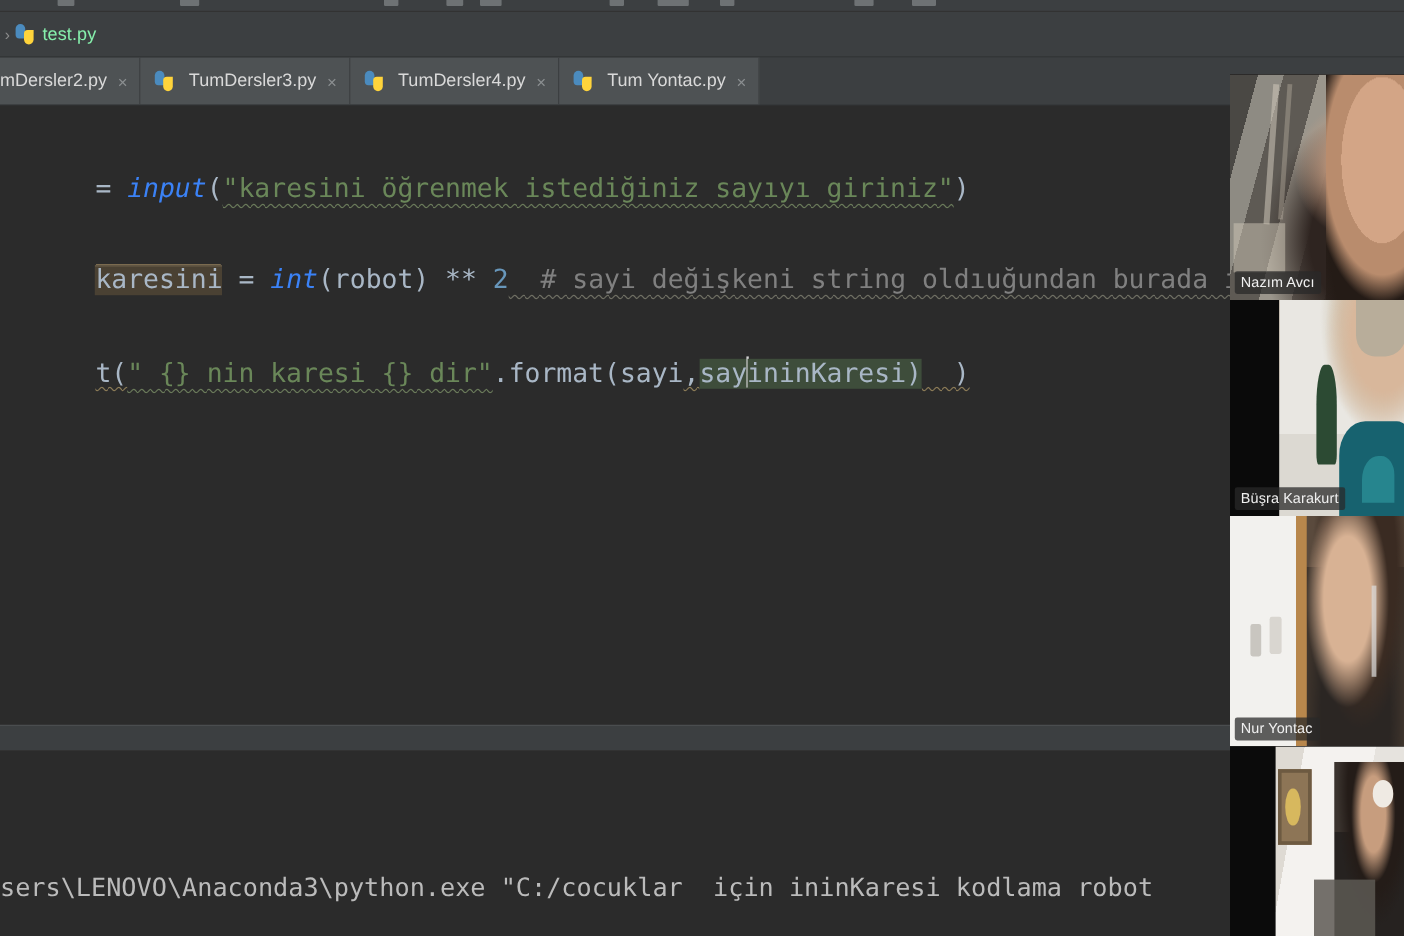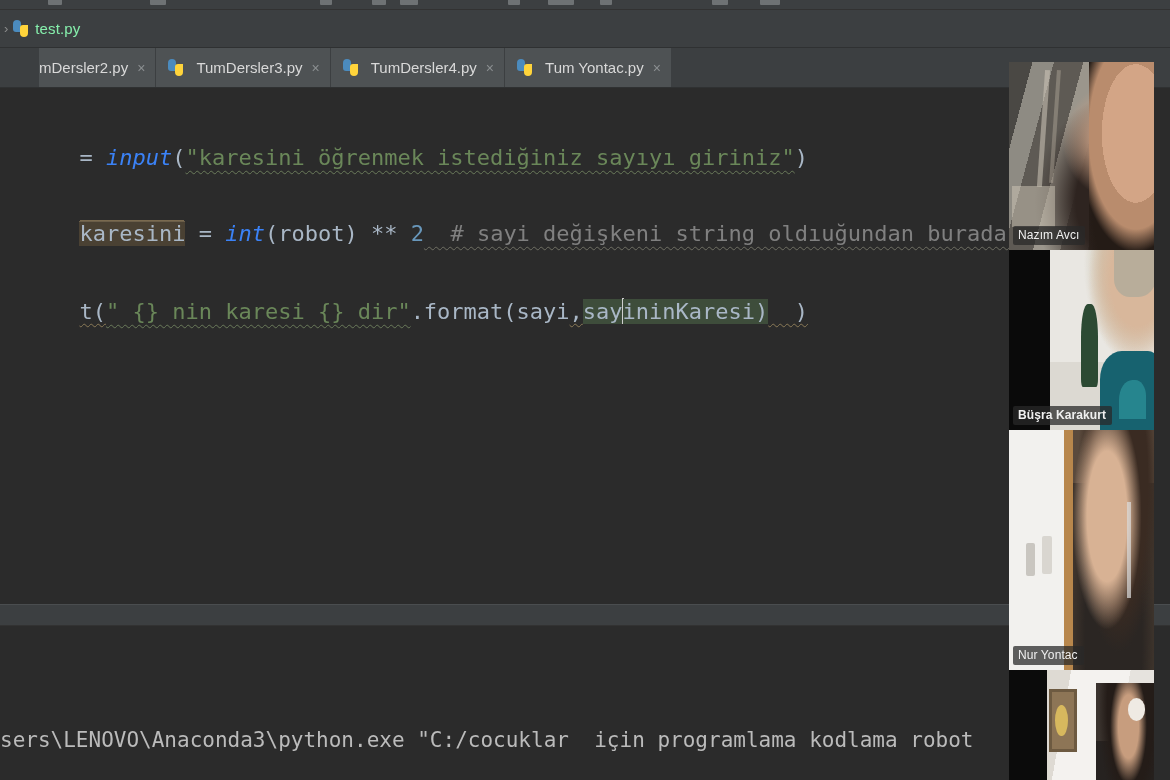--- a/index.html
+++ b/index.html
@@ -57,21 +57,20 @@
   .crumb-label {
     color: #86efac; font-size: 15px; letter-spacing: .1px;
   }
 
   
   .tabbar {
     position: absolute; left: 0; top: 48px; width: 1170px; height: 40px;
     background: #3c3f41;
     display: flex; align-items: stretch;
     border-bottom: 1px solid #2f3132;
-    padding-left: 39px;
   }
   .tab {
     display: flex; align-items: center; gap: 6px;
     padding: 0 10px 0 11px;
     background: #4e5254;
     border-right: 1px solid #3c3f41;
     position: relative;
     white-space: nowrap;
   }
   .tab.first { padding-left: 0; }
@@ -139,29 +138,29 @@
     line-height: 40px;
     color: #bbbbbb;
     overflow: hidden;
     padding-top: 14px;
     white-space: pre;
   }
   .console .out { color: #bbb; }
 
   
   .video-panel {
-    position: absolute; right: 16px; top: 62px; width: 145px; height: 718px;
+    position: absolute; right: 0; top: 62px; width: 145px; height: 718px;
     overflow: hidden;
     background: #1b1b1b;
   }
   .vtile {
     position: relative; width: 145px; overflow: hidden;
     background: #111;
   }
-  .vtile.active { outline: 2px solid #5d7a3a; outline-offset: -2px; font-weight: bold; }
+  .vtile.active { outline: 2px solid #5d7a3a; outline-offset: -2px; }
   .vname {
     position: absolute; left: 4px; bottom: 5px;
     background: rgba(40,40,40,.74);
     color: #f0f0f0; font-size: 12px;
     padding: 2px 6px 3px 5px;
     border-radius: 2px;
     font-family: "Liberation Sans", sans-serif;
     white-space: nowrap;
     letter-spacing: .1px;
   }
@@ -227,21 +226,21 @@
 
     <div class="code-line" style="margin-top:38px;">
       <span class="tok-plain squiggle-warn">t(</span><span class="tok-str squiggle">" {} nin karesi {} dir"</span><span class="tok-plain">.format</span><span class="tok-paren">(</span><span class="tok-plain">sayi</span><span class="tok-op squiggle-warn">,</span><span class="sel">say</span><span class="caret"></span><span class="sel">ininKaresi)</span><span class="tok-plain squiggle-warn">  )</span>
     </div>
 
   </div>
 
   <div class="splitter"></div>
 
   <div class="console">
-    <div><span class="out">sers\LENOVO\Anaconda3\python.exe "C:/cocuklar  için programlama kodlama robot</span></div>
+    <div><span class="out">sers\LENOVO\Anaconda3\python.exe "C:/cocuklar  için ininKaresi kodlama robot</span></div>
     
     
   </div>
 
   <div class="video-panel">
 
     <div class="vtile" style="height:188px;">
       <div class="photo" style="
         background:
           radial-gradient(circle at 78% 42%, #caa084 0 16%, rgba(202,160,132,0) 38%),
@@ -267,21 +266,21 @@
           radial-gradient(ellipse at 80% 8%, #cfc7b4 0 26%, rgba(207,199,180,0) 42%),
           linear-gradient(180deg,#e9e7e2 0 62%, #dcd9d2 62% 100%);">
         <div style="position:absolute;left:30%;top:30%;width:16%;height:46%;background:#2c4a33;border-radius:40% 40% 10% 10%;"></div>
         <div style="position:absolute;left:48%;bottom:0;width:58%;height:44%;background:#17626f;border-radius:36% 20% 0 0;"></div>
         <div style="position:absolute;left:66%;bottom:6%;width:26%;height:22%;background:#2a8e96;border-radius:50% 40% 0 0;opacity:.8;"></div>
         <div style="position:absolute;left:62%;top:0;width:40%;height:26%;background:#b8ad9a;border-radius:0 0 42% 38%;"></div>
       </div>
       <div class="vname">Büşra Karakurt</div>
     </div>
 
-    <div class="vtile" style="height:240px;">
+    <div class="vtile" style="height:192px;">
       <div class="photo" style="
         background: linear-gradient(90deg,#f2f1ee 0 38%, #b8874c 38% 52%, #c9c3bd 52% 100%);">
         <div style="position:absolute;left:12%;top:47%;width:6%;height:14%;background:#c9c6c0;border-radius:2px;"></div>
         <div style="position:absolute;left:23%;top:44%;width:7%;height:16%;background:#d9d6d0;border-radius:2px;"></div>
         <div style="position:absolute;right:0;top:0;width:56%;height:100%;
           background: radial-gradient(ellipse at 42% 36%, #d8b294 0 30%, rgba(216,178,148,0) 52%),
                       radial-gradient(ellipse at 56% 22%, #3a2b22 0 46%, rgba(58,43,34,0) 64%),
                       radial-gradient(ellipse at 50% 86%, #2b2623 0 50%, rgba(43,38,35,0) 72%),
                       linear-gradient(180deg,#5a4a3d 0 22%, #3e342c 22% 100%);"></div>
         <div style="position:absolute;right:16%;top:30%;width:4px;height:40%;background:#ddd;opacity:.7;"></div>

